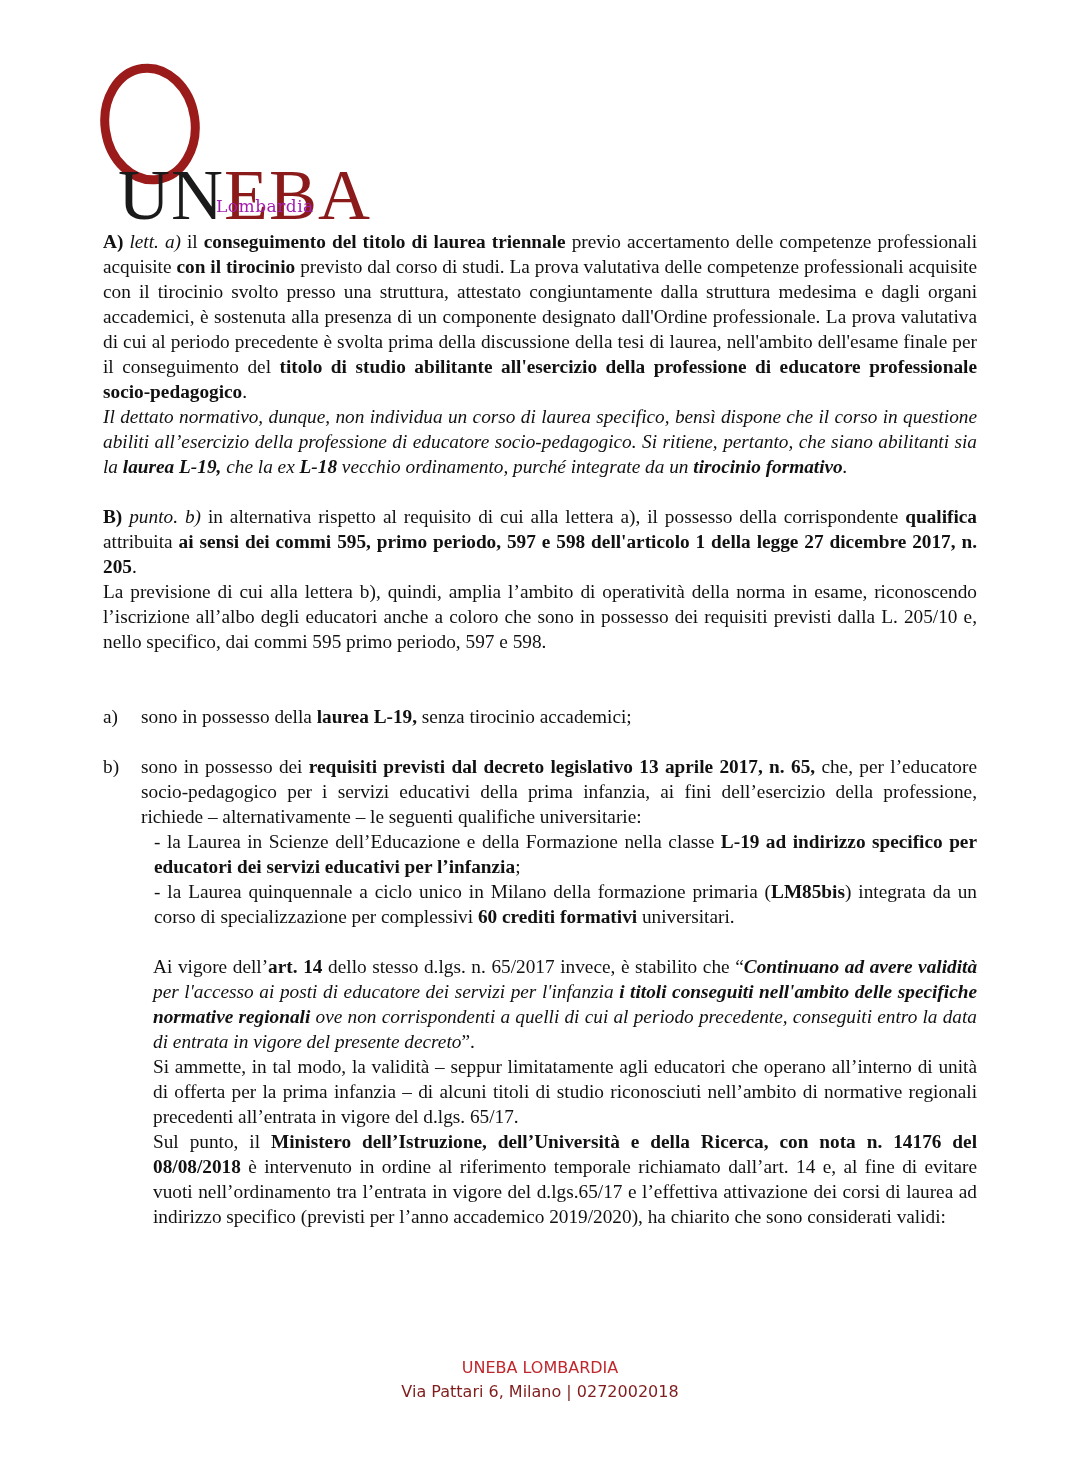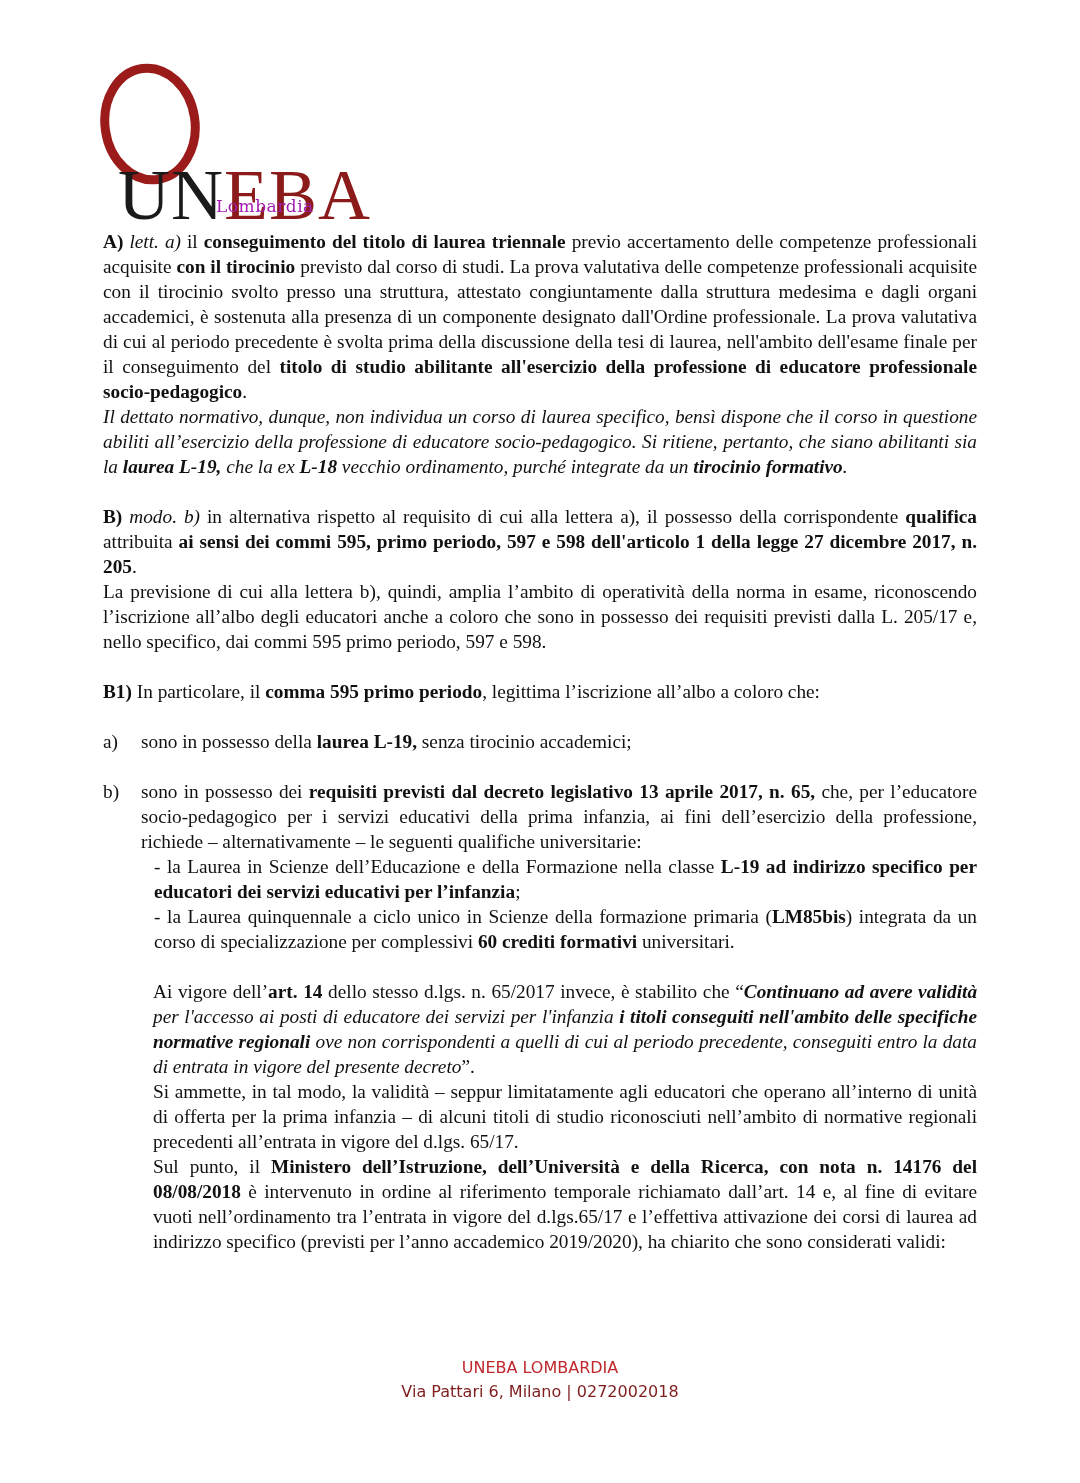--- a/index.html
+++ b/index.html
@@ -58,35 +58,30 @@
     <b>laurea L-19,</b>
     <span>che la ex</span>
     <b>L-18</b>
     <span>vecchio ordinamento, purché integrate da un</span>
     <b>tirocinio formativo</b><span>.</span>
   </i></p>
 
   <div class="gap"></div>
 
   <p>
-    <b>B)</b> <i>modo. b)</i>
+    <b>B)</b> <i>punto. b)</i>
     <span>in alternativa rispetto al requisito di cui alla lettera a), il possesso della corrispondente</span>
     <b>qualifica</b>
     <span>attribuita</span>
     <b>ai sensi dei commi 595, primo periodo, 597 e 598 dell'articolo 1 della legge 27 dicembre 2017, n. 205</b><span>.</span>
   </p>
-  <p>La previsione di cui alla lettera b), quindi, amplia l’ambito di operatività della norma in esame, riconoscendo l’iscrizione all’albo degli educatori anche a coloro che sono in possesso dei requisiti previsti dalla L. 205/17 e, nello specifico, dai commi 595 primo periodo, 597 e 598.</p>
+  <p>La previsione di cui alla lettera b), quindi, amplia l’ambito di operatività della norma in esame, riconoscendo l’iscrizione all’albo degli educatori anche a coloro che sono in possesso dei requisiti previsti dalla L. 205/10 e, nello specifico, dai commi 595 primo periodo, 597 e 598.</p>
 
   <div class="gap"></div>
 
-  <p>
-    <b>B1)</b>
-    <span>In particolare, il</span>
-    <b>comma 595 primo periodo</b><span>, legittima l’iscrizione all’albo a coloro che:</span>
-  </p>
 
   <div class="gap"></div>
 
   <div class="list-item">
     <span class="marker">a)</span>
     <span class="body">
       <span>sono in possesso della</span>
       <b>laurea L-19,</b>
       <span>senza tirocinio accademici;</span>
     </span>
@@ -100,21 +95,21 @@
       <p>
         <span>sono in possesso dei</span>
         <b>requisiti previsti dal decreto legislativo 13 aprile 2017, n. 65,</b>
         <span>che, per l’educatore socio-pedagogico per i servizi educativi della prima infanzia, ai fini dell’esercizio della professione, richiede  – alternativamente – le seguenti qualifiche universitarie:</span>
       </p>
       <p class="sub-line">
         <span>- la Laurea in Scienze dell’Educazione e della Formazione nella classe</span>
         <b>L-19 ad indirizzo specifico per educatori dei servizi educativi per l’infanzia</b><span>;</span>
       </p>
       <p class="sub-line">
-        <span>- la Laurea quinquennale a ciclo unico in Scienze della formazione primaria (</span><b>LM85bis</b><span>) integrata da un corso di specializzazione per complessivi</span>
+        <span>- la Laurea quinquennale a ciclo unico in Milano della formazione primaria (</span><b>LM85bis</b><span>) integrata da un corso di specializzazione per complessivi</span>
         <b>60 crediti formativi</b>
         <span>universitari.</span>
       </p>
     </div>
   </div>
 
   <div class="gap"></div>
 
   <div class="indent">
     <p>

